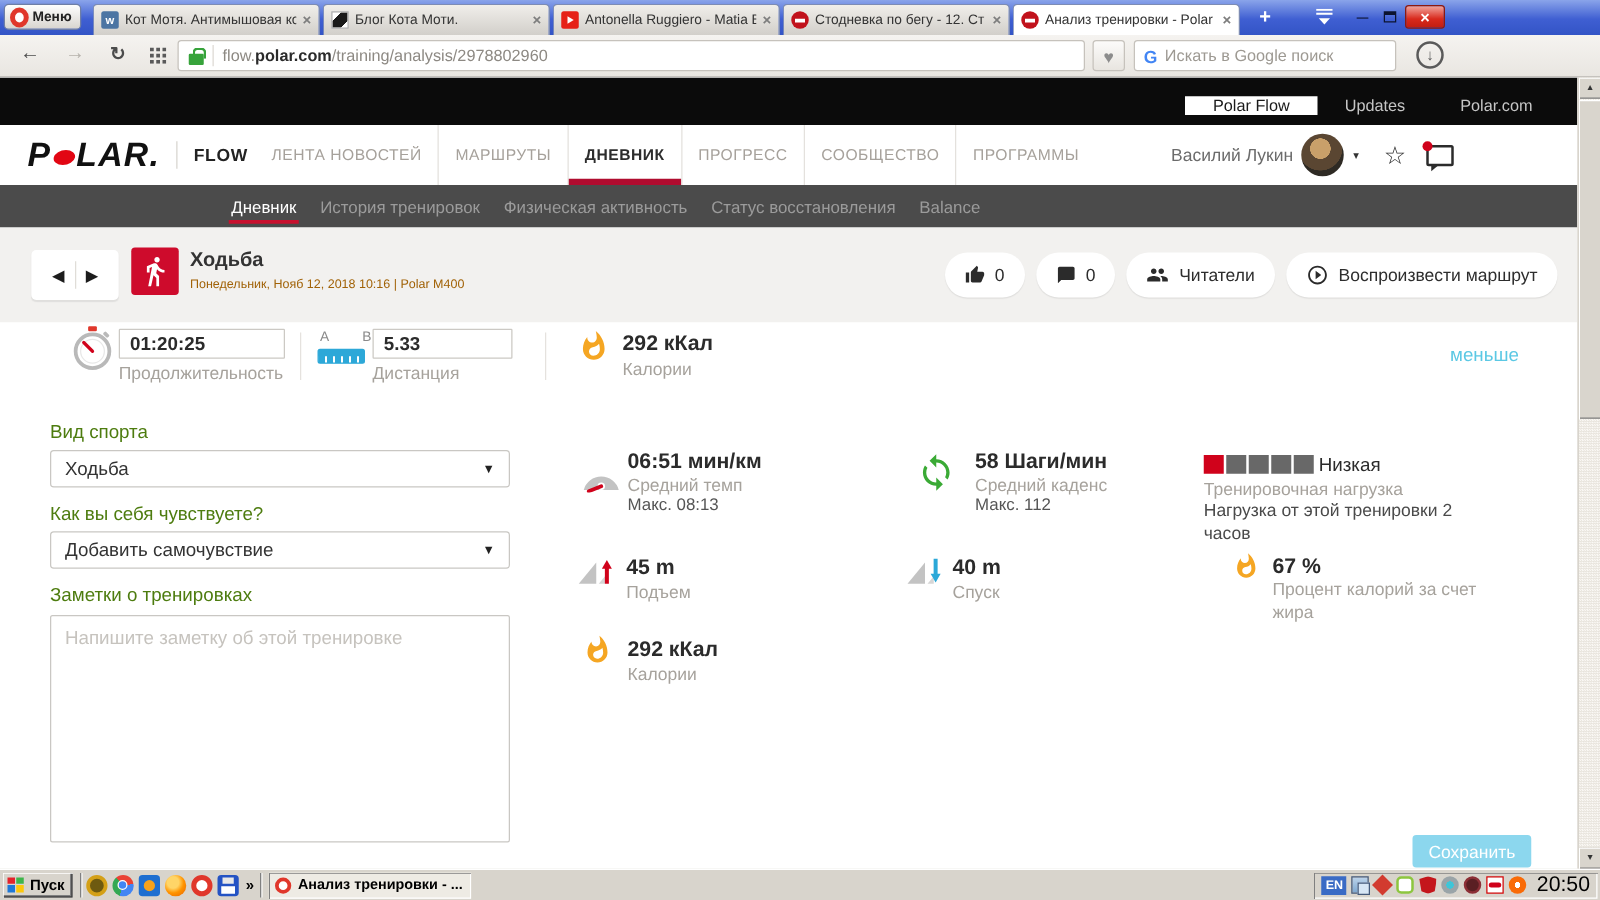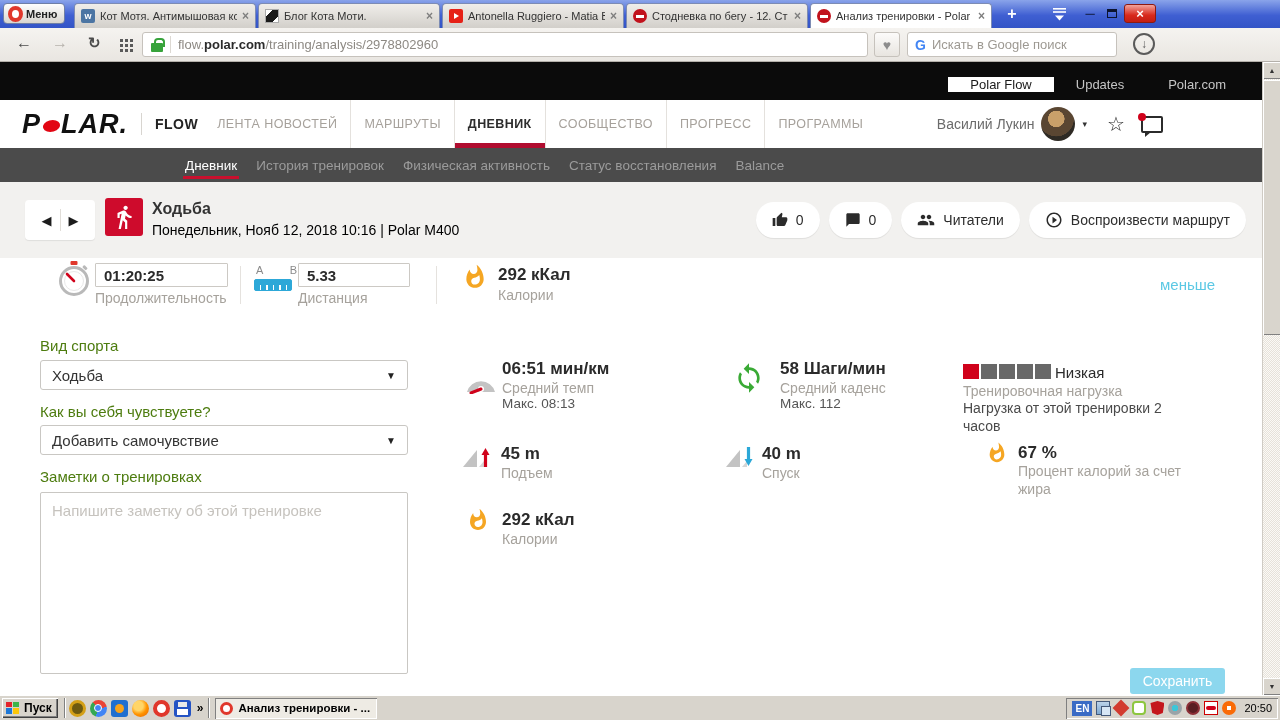--- a/index.html
+++ b/index.html
@@ -109,21 +109,21 @@
 
   
   .summary-header { position:absolute; top:120px; left:0; right:0; height:76px; background:#f2f1ef; }
   .nav-arrows { position:absolute; left:25px; top:18px; width:70px; height:40px; background:#fff; border-radius:4px;
                 box-shadow:0 1px 1px rgba(0,0,0,0.08); display:flex; align-items:center; justify-content:center; }
   .arrow-glyph { font-size:13px; color:#1c1c1c; padding:0 8px; }
   .arrow-div { width:1px; height:22px; background:#e0ddd8; }
   .sport-icon { position:absolute; left:105px; top:16px; width:38px; height:38px; background:#ce0b2c; border-radius:3px;
                 display:flex; align-items:center; justify-content:center; }
   .session-title { position:absolute; left:152px; top:18px; font-size:16px; font-weight:bold; color:#333; }
-  .session-sub { position:absolute; left:152px; top:40px; font-size:14px; color:#000000; }
+  .session-sub { position:absolute; left:152px; top:40px; font-size:10px; color:#a16207; }
   .session-actions { position:absolute; right:16px; top:20px; height:36px; display:flex; gap:9px; }
   .pill-btn { height:36px; background:#fff; border-radius:18px; box-shadow:0 1px 1px rgba(0,0,0,0.08);
               display:flex; align-items:center; gap:8px; padding:0 16px; font-size:14px; color:#2d2d2d; }
 
   
   .stats-band { position:absolute; top:196px; left:0; right:0; height:54px; background:#fff; }
   .sb-input { position:absolute; top:5px; height:24px; border:1px solid #ccc9c4; border-radius:1px; padding:0 8px;
               font-size:15px; font-weight:bold; color:#2b2b2b; font-family:"Liberation Sans",sans-serif; }
   .sb-label { position:absolute; top:32px; font-size:14px; color:#a6a29c; }
   .sb-divider { position:absolute; top:8px; width:1px; height:38px; background:#e5e2de; }
@@ -207,21 +207,21 @@
   .ti-net { background:linear-gradient(#bcd3ea,#7ea8d0); border:1px solid #44597a; }
   .ti-net::after { content:""; position:absolute; right:-2px; bottom:-2px; width:8px; height:8px; background:#d7e6f5; border:1px solid #44597a; }
   .ti-burst { background:#d23b2f; transform:rotate(45deg) scale(0.85); }
   .ti-green { border:2.5px solid #8dc63f; border-radius:4px; background:#fff; }
   .ti-shield { background:#c4161c; clip-path:polygon(50% 0%, 100% 15%, 88% 85%, 50% 100%, 12% 85%, 0% 15%); }
   .ti-cam { border-radius:50%; background:radial-gradient(circle, #3ec6d8 0 30%, #9aa4a8 31%); }
   .ti-dark { border-radius:50%; background:#5a1f23; border:2px solid #8c2f36; }
   .ti-polar { background:#fff; border:1px solid #c00; }
   .ti-polar::after { content:""; position:absolute; left:1px; top:4px; width:10px; height:4px; background:#d0021b; border-radius:2px; }
   .ti-orange { border-radius:50%; background:radial-gradient(circle, #fff 0 22%, #f96b07 23%); }
-  .clock { font-size:11px; color:#000; margin-left:4px; }
+  .clock { font-size:17px; color:#000; margin-left:4px; }
 </style>
 </head>
 <body>
 
 <div id="screen">
 
   <div class="tabbar">
     <div class="menu-btn">
       <span class="opera-o"></span>
       <span>Меню</span>
@@ -316,22 +316,22 @@
             <span>P</span>
             <span class="polar-o"></span>
             <span>LAR.</span>
           </div>
         <span class="logo-sep"></span>
         <span class="brand">FLOW</span>
         <div class="mainnav">
           <span class="nav-item">ЛЕНТА НОВОСТЕЙ</span>
           <span class="nav-item">МАРШРУТЫ</span>
           <span class="nav-item active">ДНЕВНИК</span>
+          <span class="nav-item">ПРОГРЕСС</span>
           <span class="nav-item">СООБЩЕСТВО</span>
-          <span class="nav-item">ПРОГРЕСС</span>
           <span class="nav-item">ПРОГРАММЫ</span>
         </div>
       </div>
       <div class="user-block">
         <span class="user-name">Василий Лукин</span>
         <span class="avatar"></span>
         <span class="user-caret">▾</span>
         <span class="star-icon">☆</span>
         <span class="chat-icon">
           <span class="chat-dot"></span>

